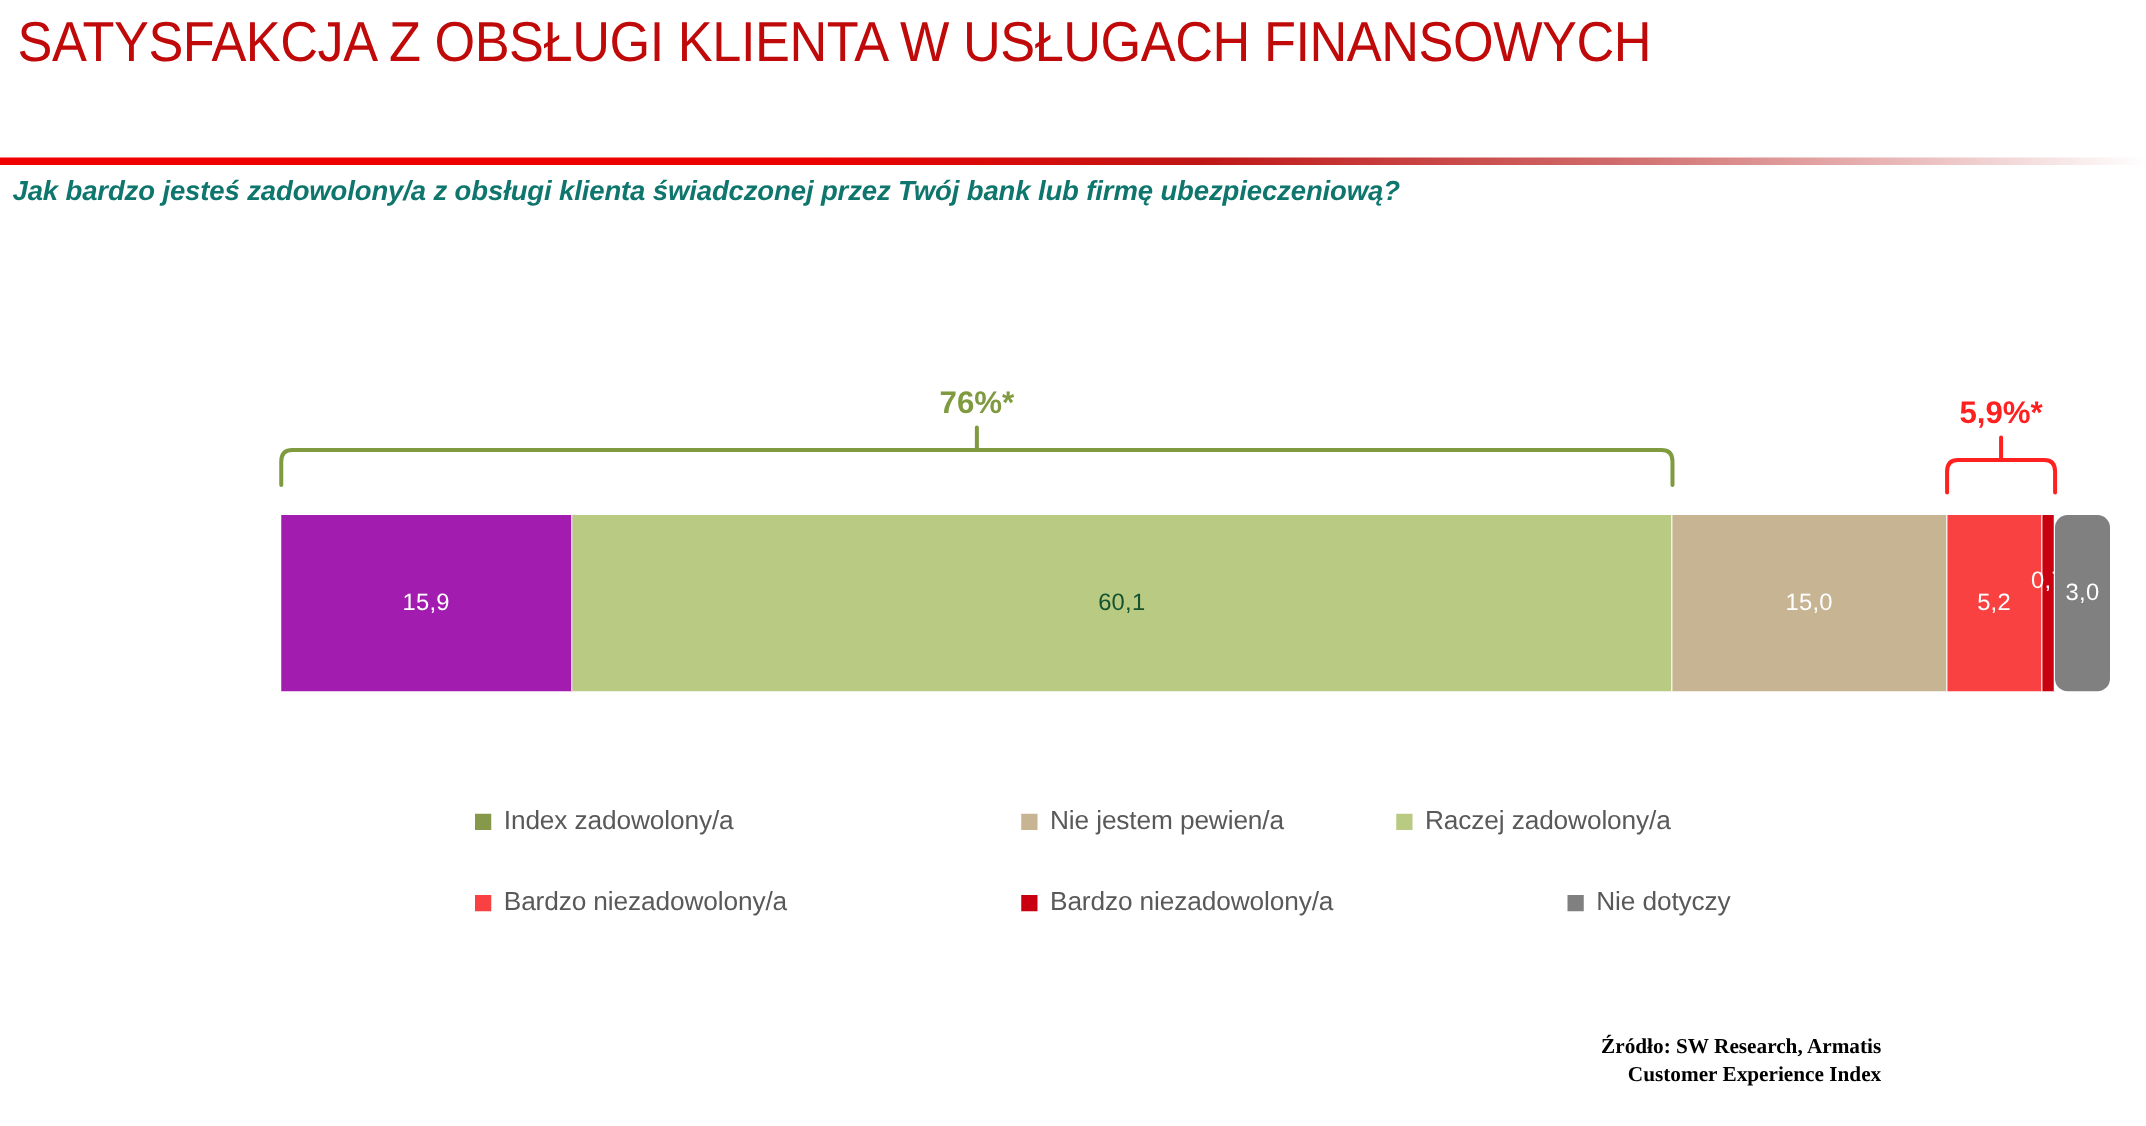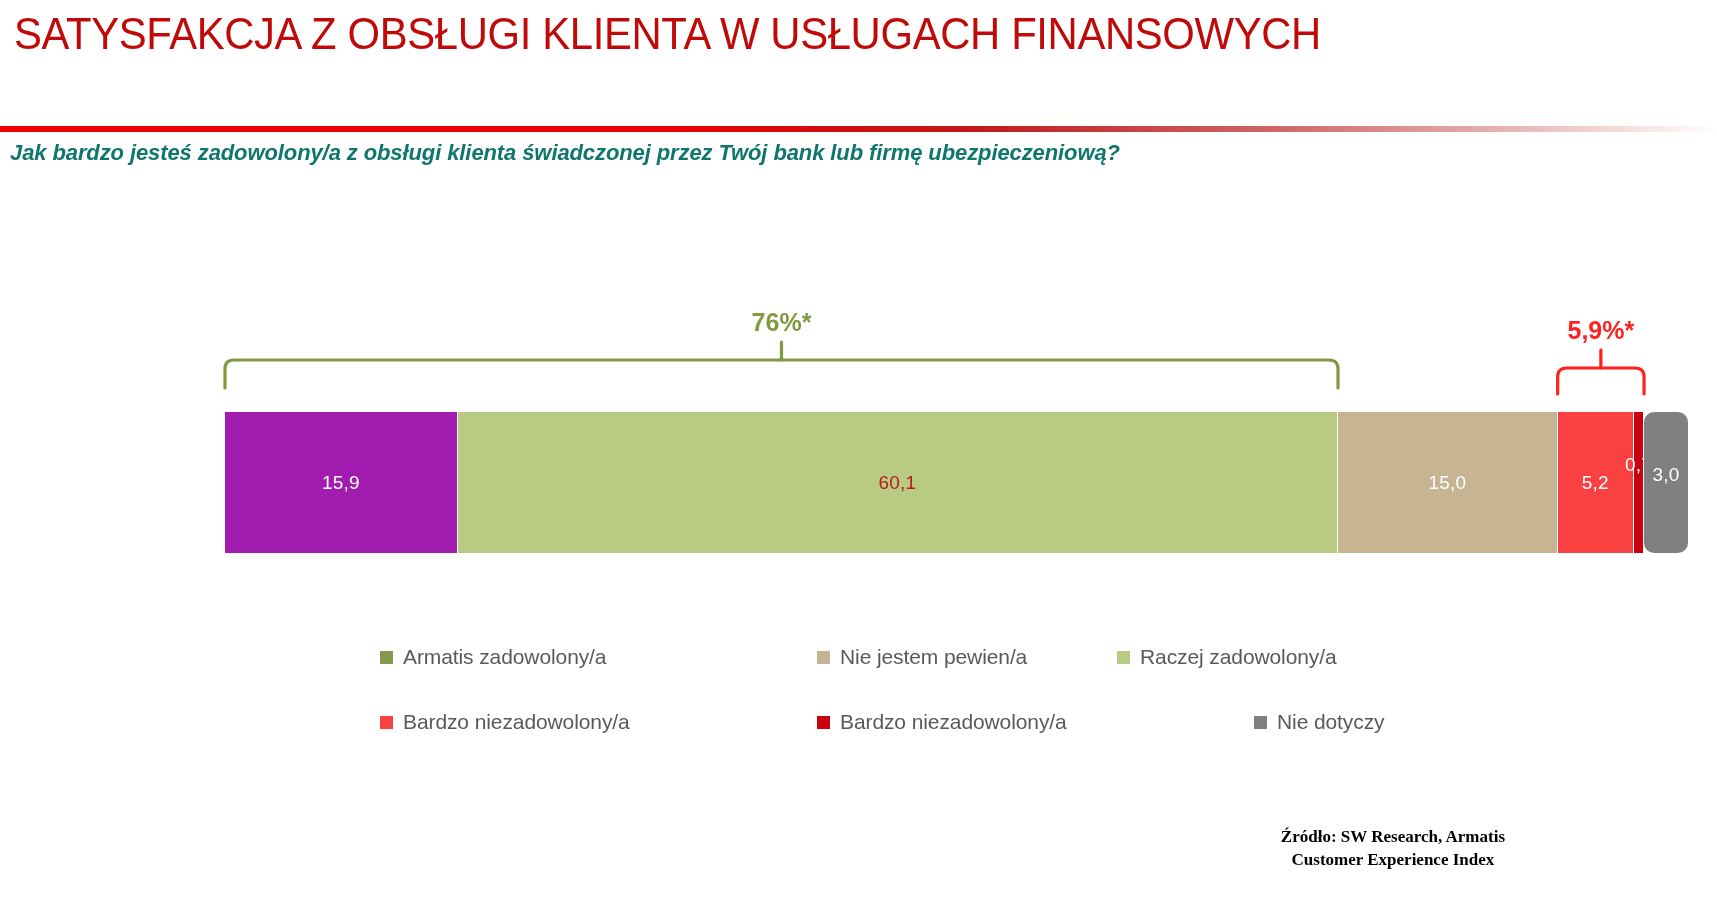--- a/index.html
+++ b/index.html
@@ -154,21 +154,21 @@
     color: #595959;
     white-space: nowrap;
     letter-spacing: -0.1px;
   }
 
   
   .source {
     position: absolute;
     right: 212px;
     bottom: 30px;
-    text-align: center;
+    text-align: right;
     font-family: "Liberation Serif", serif;
     font-size: 17px;
     font-weight: bold;
     line-height: 23px;
     color: #000000;
   }
 </style>
 </head>
 <body>
 
@@ -191,41 +191,41 @@
 
   <div class="bracket-label" id="greenLabel" style="left: 781.496px; top: 308px; color: rgb(127, 154, 63);">76%*</div>
 
   <div class="bracket-label" id="redLabel" style="left: 1600.86px; top: 316px; color: rgb(255, 32, 32);">5,9%*</div>
 
   <div class="bar" id="bar">
       <div class="seg" style="width: 15.9159%; background: #a21caf;">
         <span class="seg-label" style="color: rgb(255, 255, 255);">15,9</span>
       </div>
       <div class="seg" style="width: 60.1602%; background: rgb(185, 202, 131);">
-        <span class="seg-label" style="color: #b91c1c;">60,1</span>
+        <span class="seg-label" style="color: #14532d;">60,1</span>
       </div>
       <div class="seg" style="width: 15.015%; background: rgb(198, 180, 147);">
         <span class="seg-label" style="color: rgb(255, 255, 255);">15,0</span>
       </div>
       <div class="seg" style="width: 5.20521%; background: rgb(250, 65, 65);">
         <span class="seg-label" style="color: rgb(255, 255, 255);">5,2</span>
       </div>
       <div class="seg tiny" style="width: 0.700701%; background: rgb(200, 0, 16);">
         <span class="seg-label" style="color: rgb(255, 255, 255);">0,7</span>
       </div>
       <div class="seg narrow" style="width: 3.003%; background: rgb(128, 128, 128); border-radius: 10px;">
         <span class="seg-label" style="color: rgb(255, 255, 255);">3,0</span>
       </div>
     </div>
 
   <div class="legend">
     <div class="legend-row" id="legendRow1">
         <div class="legend-item">
           <span class="legend-swatch" style="background: rgb(134, 152, 74);"></span>
-          <span class="legend-text">Armatis zadowolony/a</span>
+          <span class="legend-text">Index zadowolony/a</span>
         </div>
         <div class="legend-item slot3">
           <span class="legend-swatch" style="background: rgb(198, 180, 147);"></span>
           <span class="legend-text">Nie jestem pewien/a</span>
         </div>
         <div class="legend-item">
           <span class="legend-swatch" style="background: rgb(185, 202, 131);"></span>
           <span class="legend-text">Raczej zadowolony/a</span>
         </div>
       </div>

